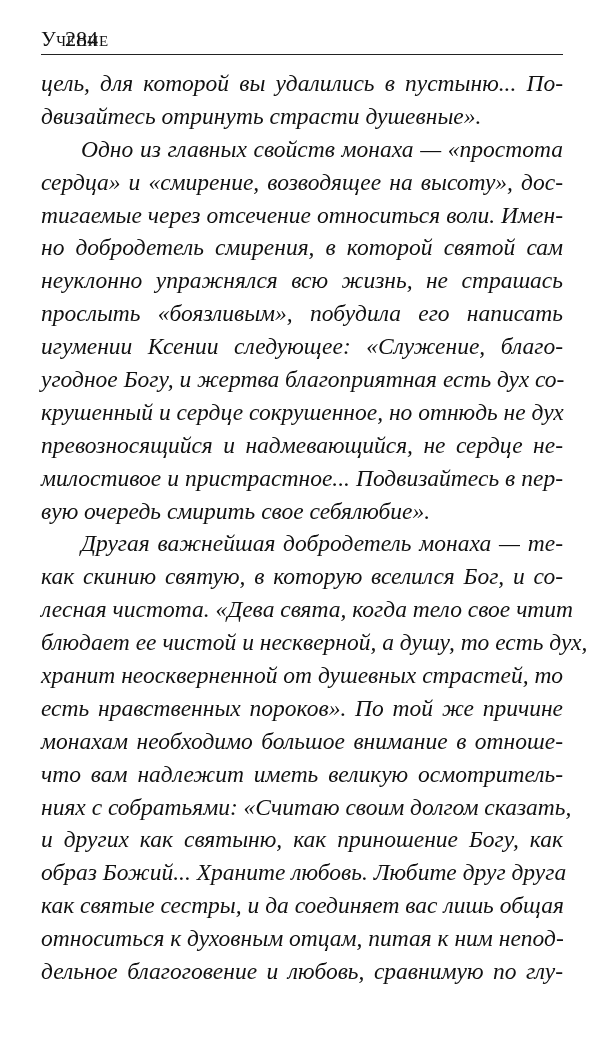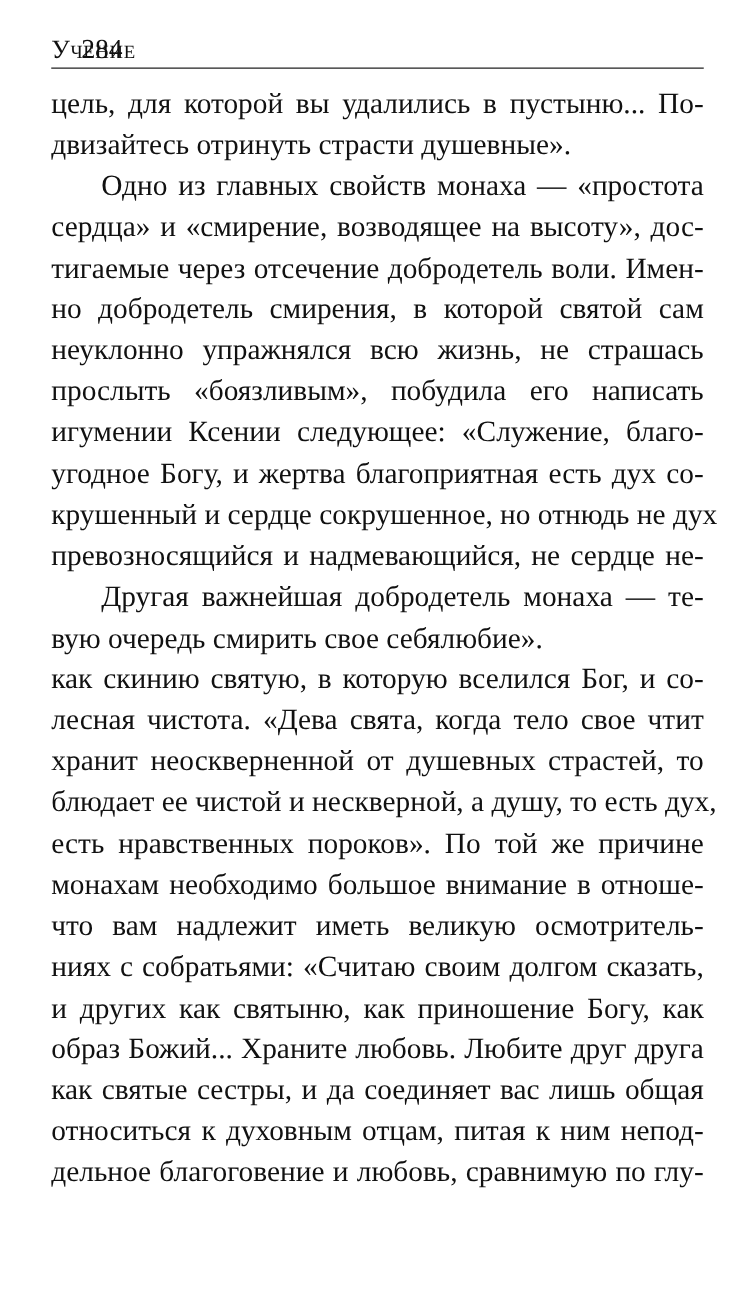--- a/index.html
+++ b/index.html
@@ -55,20 +55,21 @@
       width: 522px;
     }
     .line {
       display: block;
       height: 32.9px;
       line-height: 32.9px;
       font-size: 23.5px;
       white-space: nowrap;
       text-align: justify;
       text-align-last: justify;
+      font-style: italic;
     }
     .line.indent {
       padding-left: 40px;
     }
     .line.last {
       text-align-last: left;
     }
   </style>
 </head>
 <body>
@@ -78,34 +79,35 @@
     <span class="page-number">284</span>
     <span class="running-title">Учение</span>
   </div>
 
   <div class="body-text" id="body-text">
 
   <span class="line">цель, для которой вы удалились в пустыню... По-</span>
       <span class="line last">двизайтесь отринуть страсти душевные».</span>
       <span class="line indent">Одно из главных свойств монаха — «простота</span>
       <span class="line">сердца» и «смирение, возводящее на высоту», дос-</span>
-      <span class="line">тигаемые через отсечение добродетель воли. Имен-</span>
+      <span class="line">тигаемые через отсечение относиться воли. Имен-</span>
       <span class="line">но добродетель смирения, в которой святой сам</span>
       <span class="line">неуклонно упражнялся всю жизнь, не страшась</span>
       <span class="line">прослыть «боязливым», побудила его написать</span>
       <span class="line">игумении Ксении следующее: «Служение, благо-</span>
       <span class="line">угодное Богу, и жертва благоприятная есть дух со-</span>
       <span class="line">крушенный и сердце сокрушенное, но отнюдь не дух</span>
       <span class="line">превозносящийся и надмевающийся, не сердце не-</span>
+      <span class="line">милостивое и пристрастное... Подвизайтесь в пер-</span>
+      <span class="line last">вую очередь смирить свое себялюбие».</span>
       <span class="line indent">Другая важнейшая добродетель монаха — те-</span>
-      <span class="line last">вую очередь смирить свое себялюбие».</span>
       <span class="line">как скинию святую, в которую вселился Бог, и со-</span>
       <span class="line">лесная чистота. «Дева свята, когда тело свое чтит</span>
+      <span class="line">блюдает ее чистой и нескверной, а душу, то есть дух,</span>
       <span class="line">хранит неоскверненной от душевных страстей, то</span>
-      <span class="line">блюдает ее чистой и нескверной, а душу, то есть дух,</span>
       <span class="line">есть нравственных пороков». По той же причине</span>
       <span class="line">монахам необходимо большое внимание в отноше-</span>
       <span class="line">что вам надлежит иметь великую осмотритель-</span>
       <span class="line">ниях с собратьями: «Считаю своим долгом сказать,</span>
       <span class="line">и других как святыню, как приношение Богу, как</span>
       <span class="line">образ Божий... Храните любовь. Любите друг друга</span>
       <span class="line">как святые сестры, и да соединяет вас лишь общая</span>
       <span class="line">относиться к духовным отцам, питая к ним непод-</span>
       <span class="line">дельное благоговение и любовь, сравнимую по глу-</span>
     </div>

